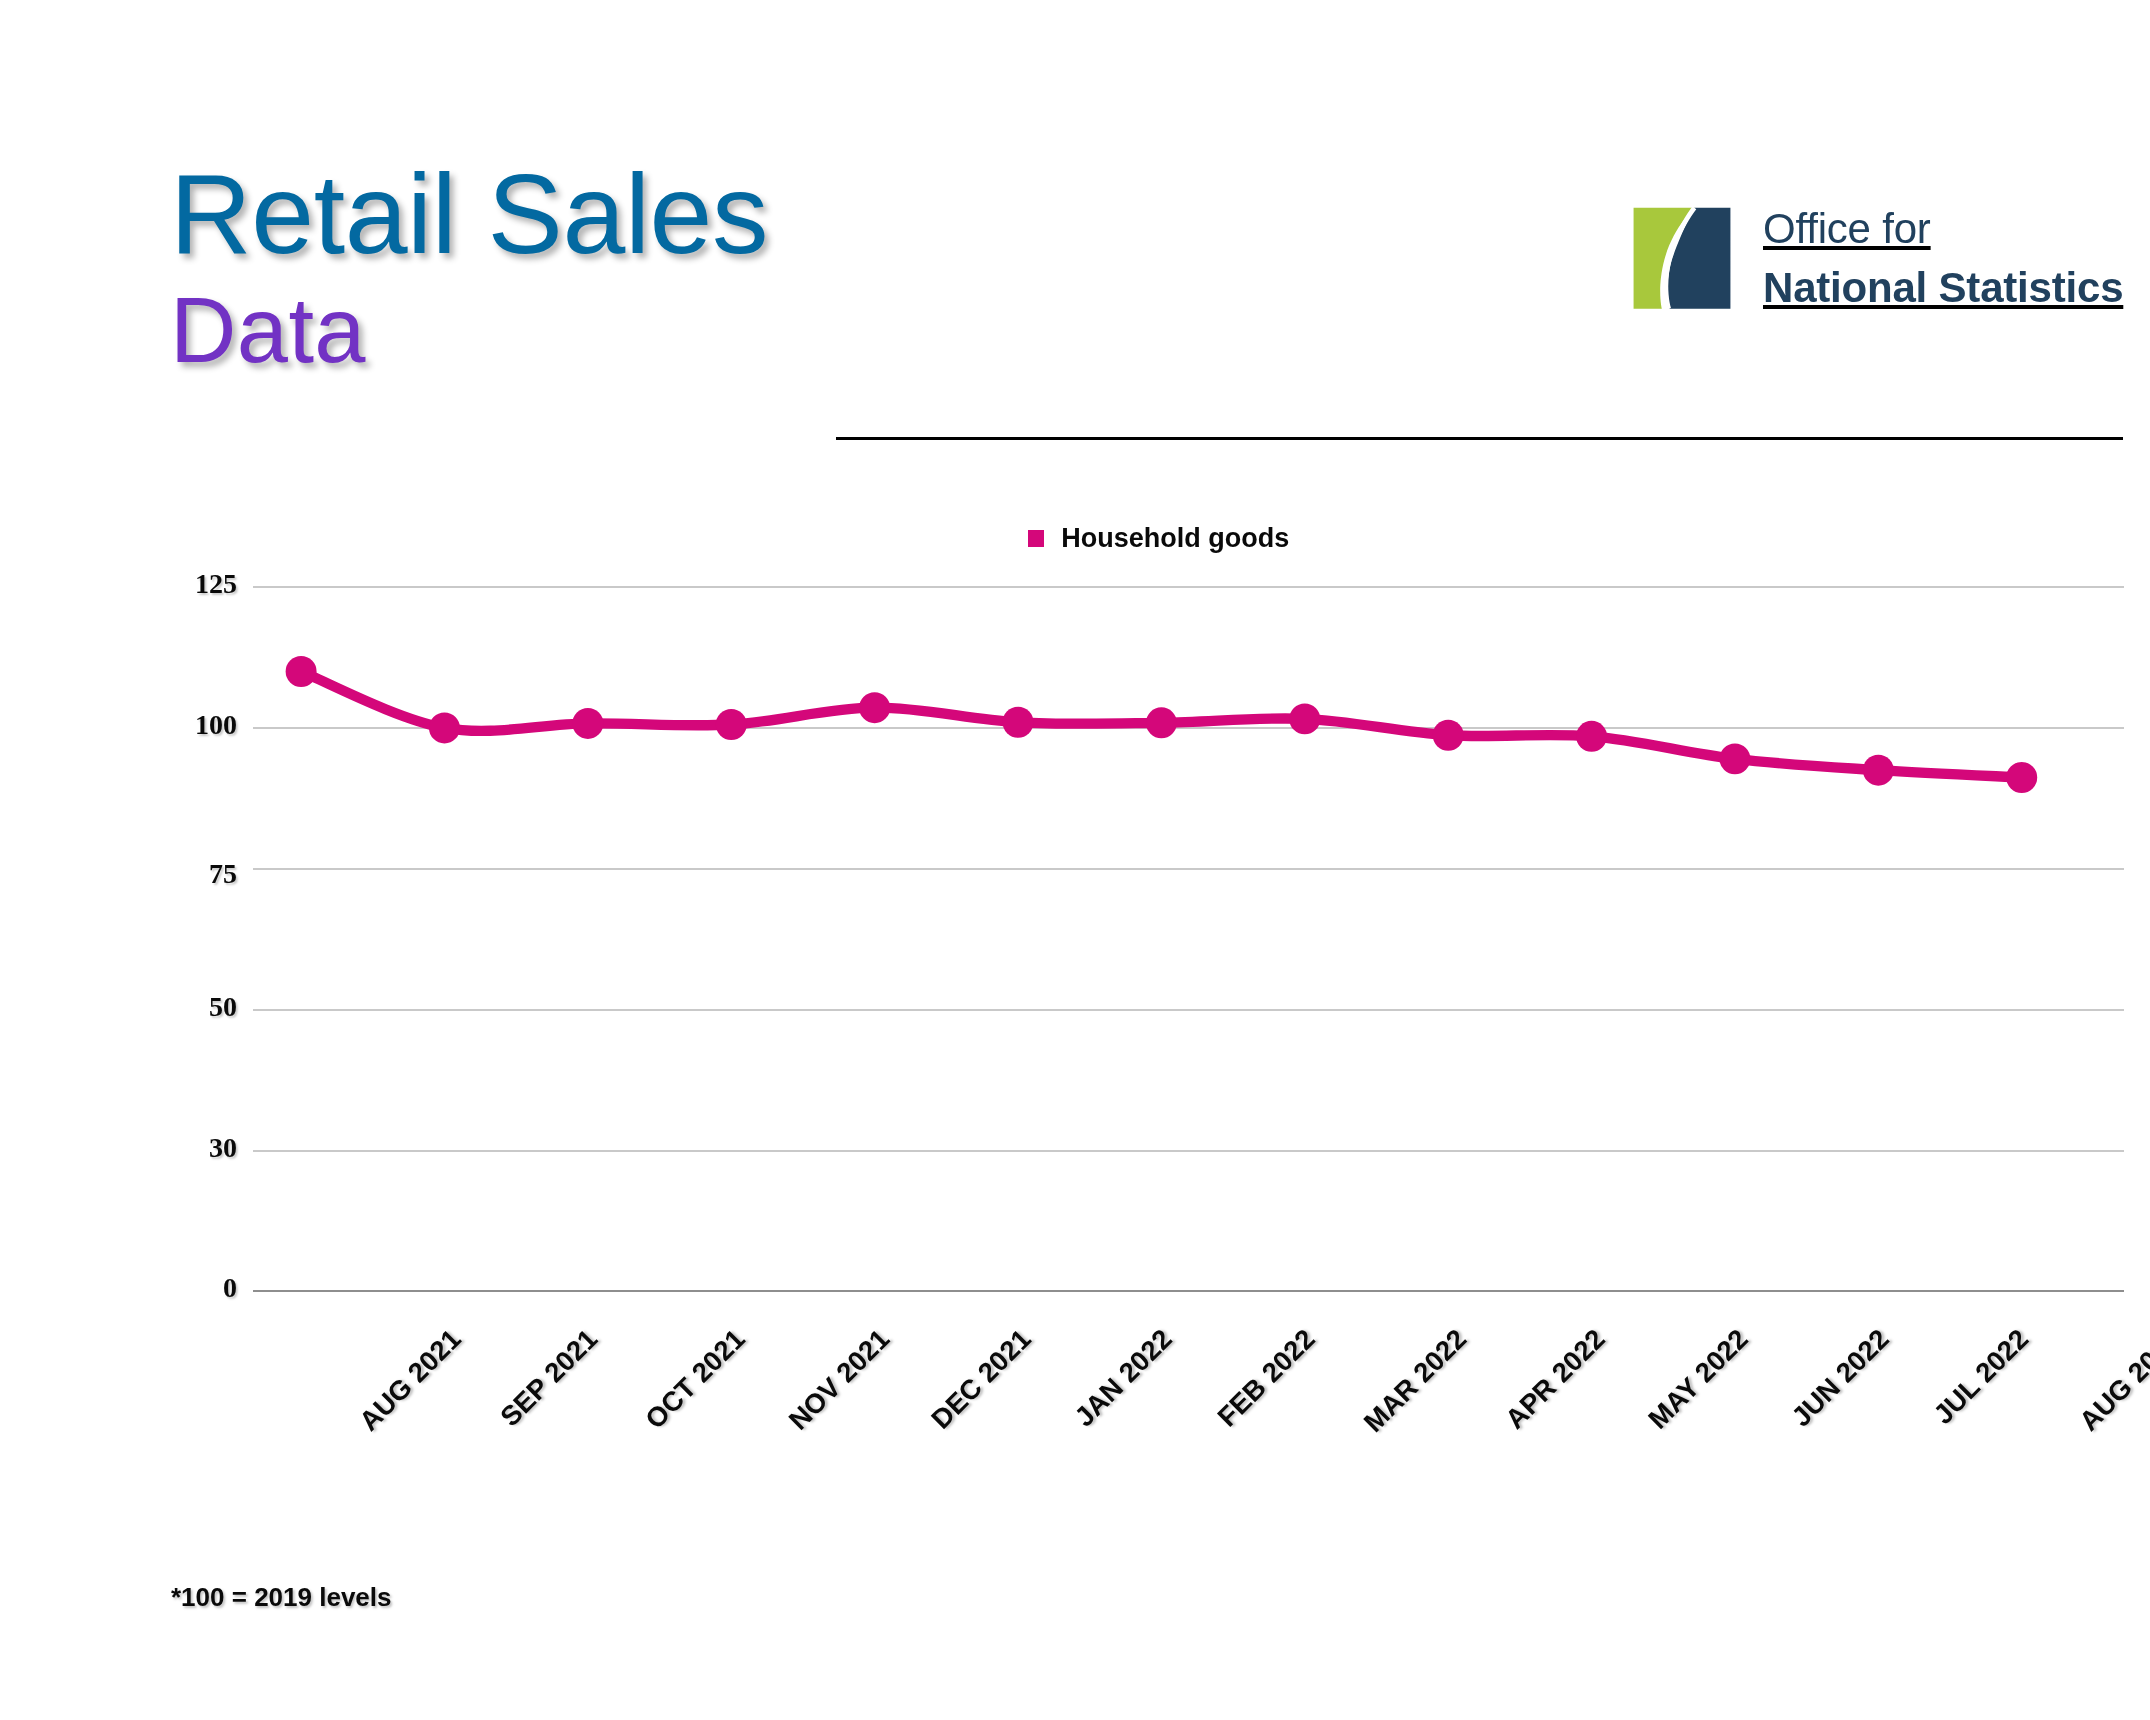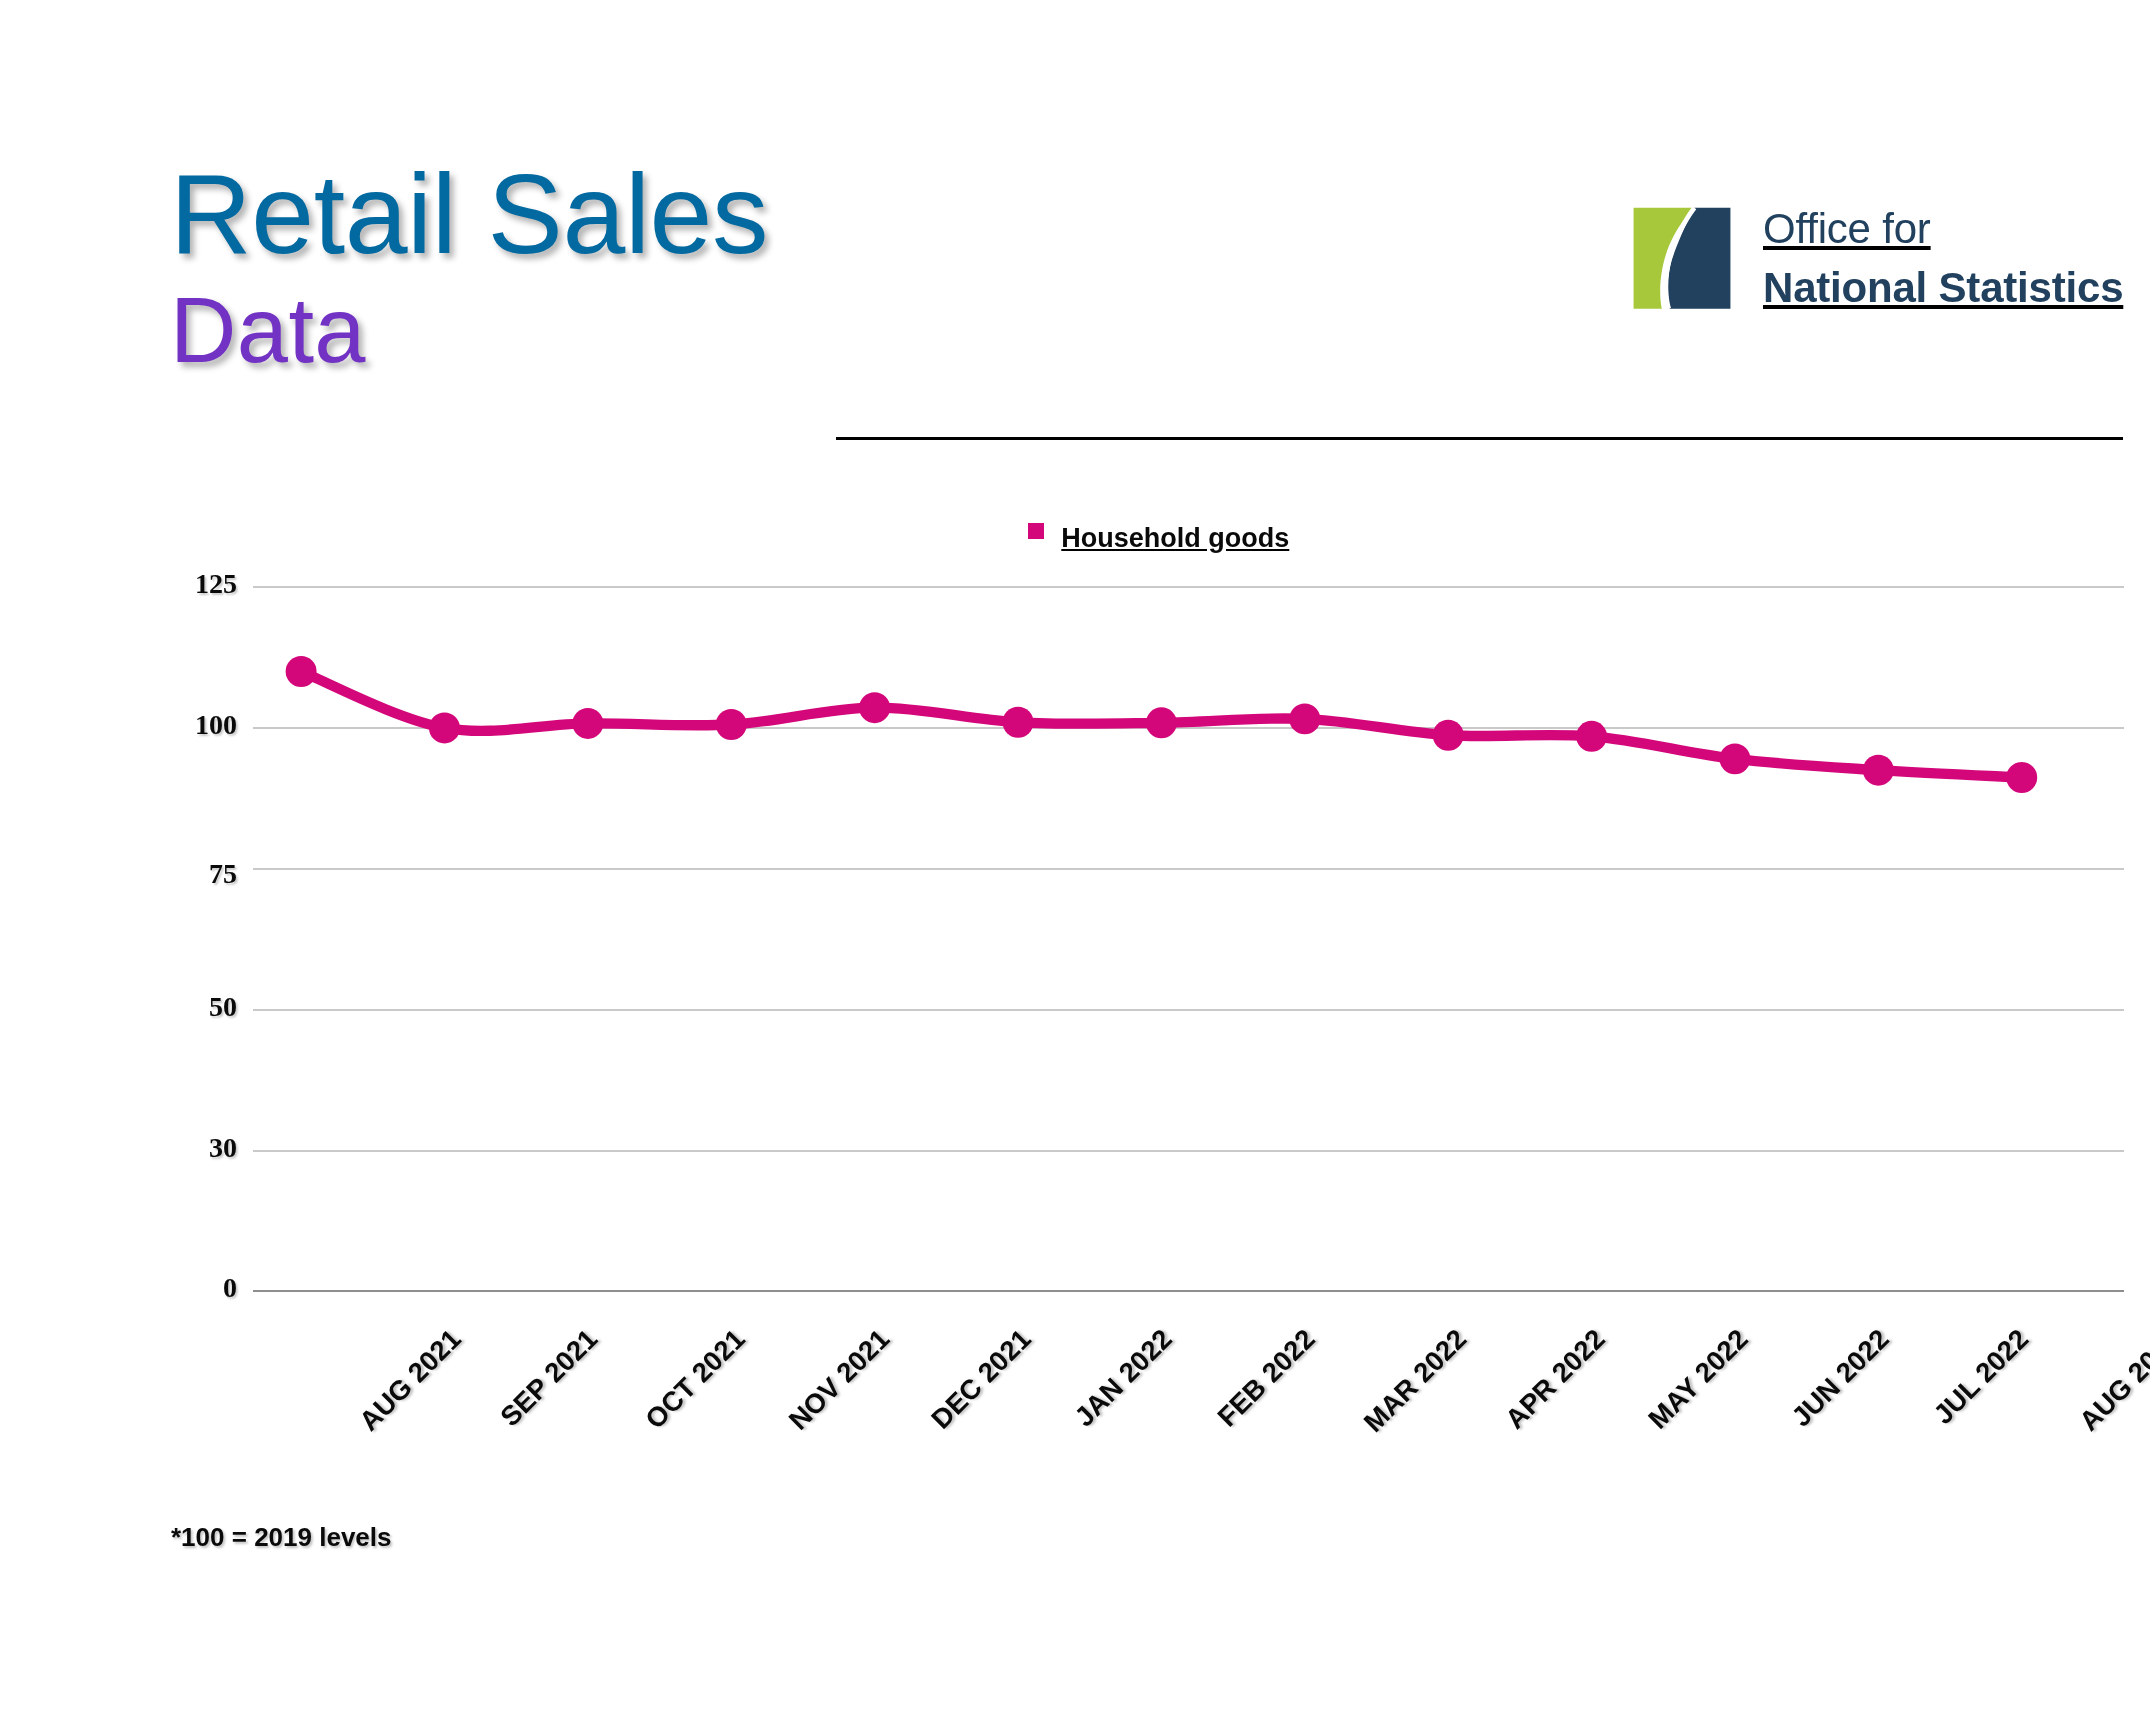--- a/index.html
+++ b/index.html
@@ -80,21 +80,21 @@
     height: 3px;
     background: #000000;
   }
 
   
   #legend {
     position: absolute;
     left: 1028px;
     top: 523px;
     display: flex;
-    text-decoration: underline;
+    align-items: center;
   }
   #legend-swatch {
     width: 16.3px;
     height: 16.3px;
     background: #D4077A;
     flex: 0 0 auto;
   }
   #legend-label {
     margin-left: 17px;
     font-size: 27px;
@@ -150,21 +150,21 @@
     top: 0;
     width: 2294px;
     height: 1720px;
     pointer-events: none;
   }
 
   
   #footnote {
     position: absolute;
     left: 171px;
-    top: 1522px;
+    top: 1582px;
     font-size: 26px;
     font-weight: 700;
     color: #0A0A0A;
     font-family: "Liberation Sans", sans-serif;
     text-shadow: 1.7px 2.2px 2.6px rgba(0,0,0,0.25);
   }
 </style>
 </head>
 <body>
 

